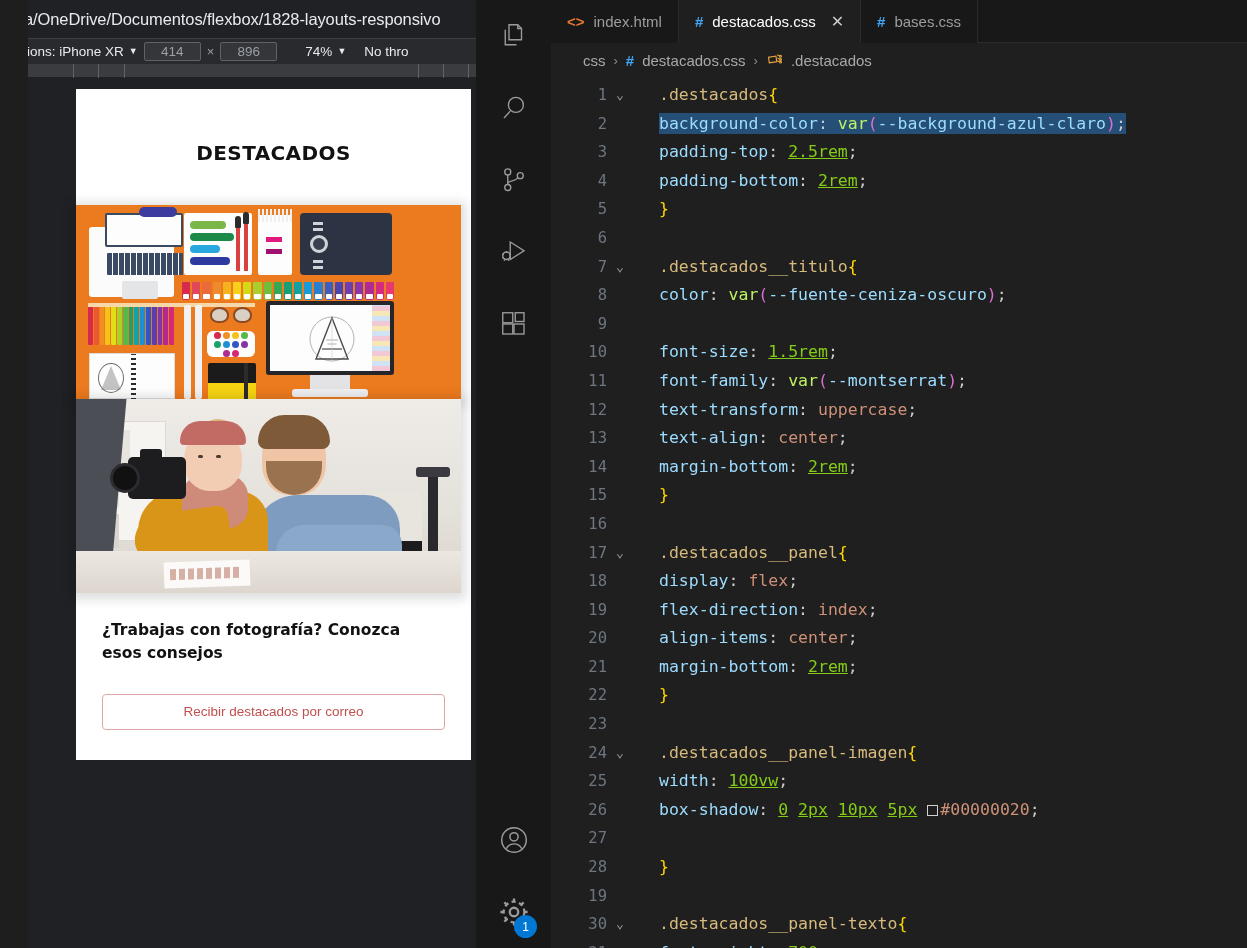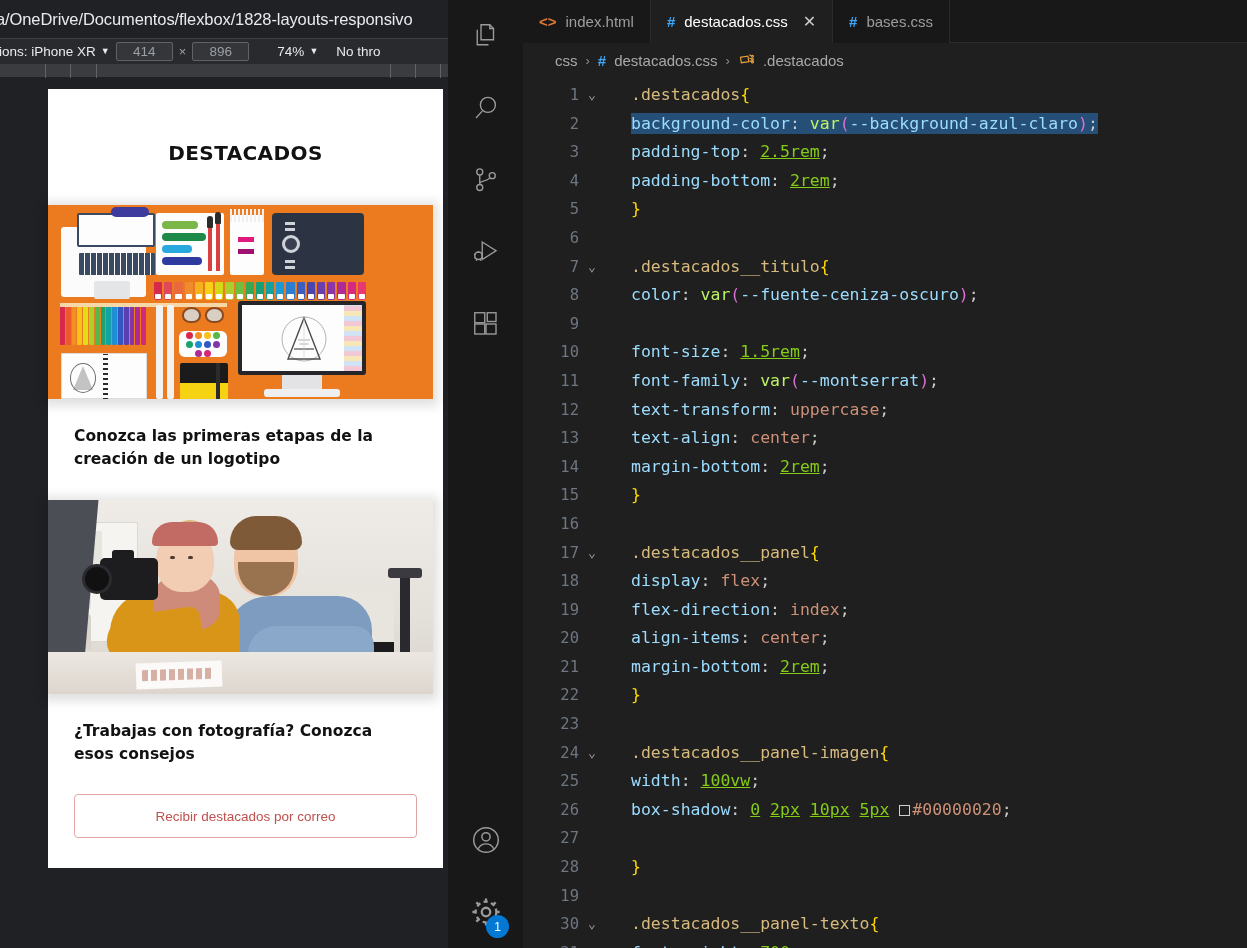--- a/index.html
+++ b/index.html
@@ -2,21 +2,21 @@
 <html><head>
 <meta charset="utf-8">
 <style>
   * { margin:0; padding:0; box-sizing:border-box; }
   html,body{ width:1247px; height:948px; overflow:hidden; background:#1e1e1e;
     font-family:"Liberation Sans", sans-serif; }
 
   .screen{ position:relative; width:1247px; height:948px; display:flex; }
 
   
-  .browser{ position:relative; width:448px; height:948px; background:#202124; flex:0 0 448px; overflow:hidden; }
+  .browser{ position:relative; width:448px; height:948px; background:#202124; flex:0 0 448px; overflow:hidden;margin-left:28px; }
 
   .url-bar{ height:38px; background:#202124; color:#e8eaed; display:flex; align-items:center;
     font-size:16.5px; white-space:nowrap; overflow:hidden; padding-left:0px; }
   .url-bar .url-text{ margin-left:-4px; letter-spacing:-0.1px; }
 
   .dt-toolbar{ height:26px; background:#292a2d; border-top:1px solid #3c4043;
     display:flex; align-items:center; color:#e8eaed; font-size:13.5px; white-space:nowrap; gap:0; overflow:hidden; }
   .dt-toolbar .seg{ display:flex; align-items:center; }
   .dim-label{ margin-left:-34px; }
   .caret{ font-size:9px; margin-left:5px; position:relative; top:-1px; }
@@ -144,21 +144,21 @@
   .photo .biglens{ position:absolute; left:290px; top:92px; width:56px; height:96px; background:#e8e4de; border-radius:6px; }
   .photo .biglens .bk{ position:absolute; left:0; bottom:0; width:56px; height:46px; background:#1c1c1f; border-radius:0 0 6px 6px; }
   .photo .biglens .red{ position:absolute; left:24px; bottom:26px; width:5px; height:5px; background:#c0392b; border-radius:50%; }
   .photo .tripod{ position:absolute; left:352px; top:76px; width:10px; height:104px; background:#2a2a2e; }
   .photo .tripod .h{ position:absolute; left:-12px; top:-8px; width:34px; height:10px; background:#3a3a40; border-radius:3px; }
   .photo .papers{ position:absolute; left:88px; bottom:6px; width:86px; height:26px; background:#fbfaf8; transform:rotate(-2deg); }
   .photo .papers i{ position:absolute; left:6px; top:7px; width:70px; height:11px;
     background:repeating-linear-gradient(90deg,#d6b0a4 0 6px,#fbfaf8 6px 9px); display:block; }
 
   .cta-wrap{ background:#fff; padding:0 26px 30px 26px; }
-  .cta{ width:100%; height:44px; border:1px solid #e0a5a5; border-radius:4px; background:#fff;
+  .cta{ width:100%; height:36px; border:1px solid #e0a5a5; border-radius:4px; background:#fff;
     color:#c0504d; font-size:13.5px; display:flex; align-items:center; justify-content:center;
     font-family:"Liberation Sans", sans-serif; }
 
   
   .vscode{ position:relative; width:799px; height:948px; background:#1e1e1e; display:flex; flex-direction:column; }
   .vs-body{ display:flex; height:948px; }
 
   .activitybar{ width:75px; background:#181818; display:flex; flex-direction:column;
     align-items:center; justify-content:flex-start; flex:0 0 75px; position:relative; }
   .ab-icon{ width:75px; height:72px; display:flex; align-items:center; justify-content:center; color:#8a8a8a; }
@@ -360,23 +360,20 @@
                   <path d="M16 36 L36 36" stroke="#4a4a4a" stroke-width="1.2"></path>
                   <path d="M20 27 L32 27 M21.5 31 L30.5 31" stroke="#9aa0a6" stroke-width="0.8"></path>
                   <path d="M26 5 L26 46" stroke="#cfcfcf" stroke-width="0.6"></path>
                 </svg>
                 <div class="panel"></div>
               </div>
               <div class="stand"></div>
                 <div class="foot"></div>
             </div>
           </div>
-        </div>
-        <div class="card-text">
-          <h3>Conozca las primeras etapas de la creación de un logotipo</h3>
         </div>
 
         <div class="card-img">
           <div class="photo">
             <div class="wall"></div>
             <div class="shelf">
               <i style="top:8px;background:#2f6fb5"></i>
                 <i style="left:15px;top:8px;background:#4a86c8"></i>
               <i style="left:26px;top:8px;background:#e8e4de"></i>
               <i style="top:52px;background:#3a78bd"></i>

